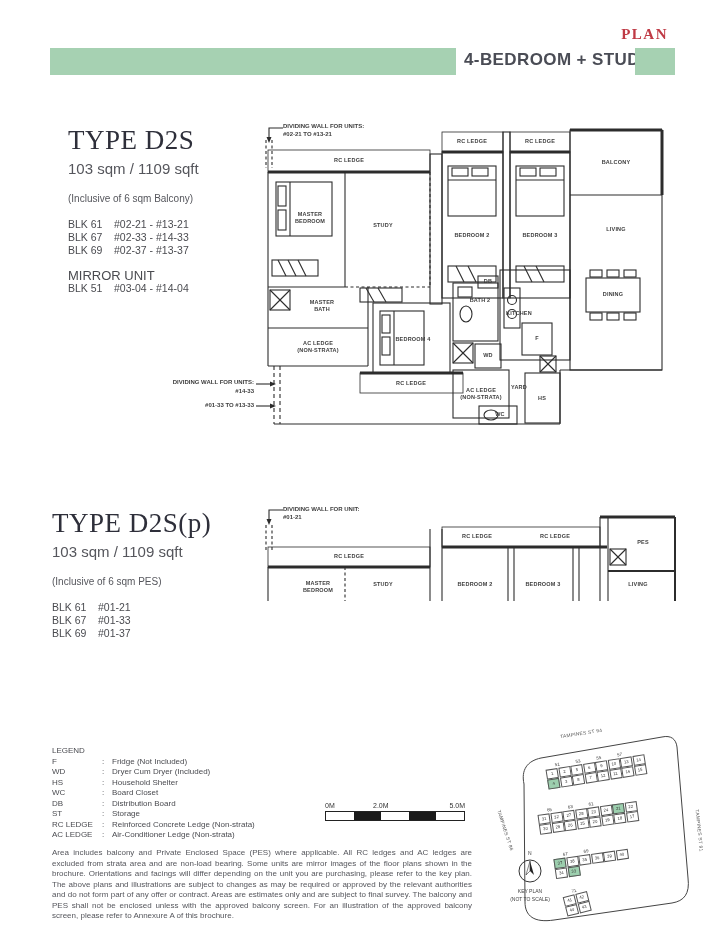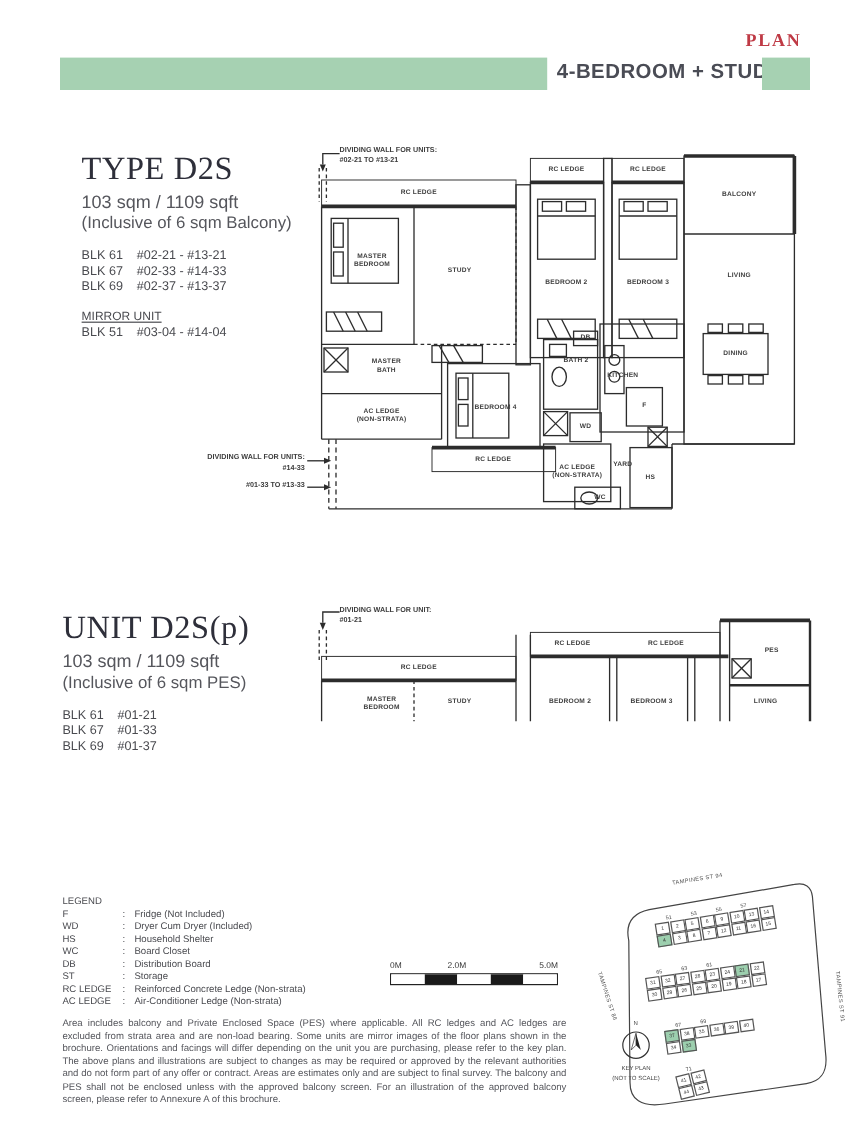--- a/index.html
+++ b/index.html
@@ -13,24 +13,24 @@
   .draft{position:absolute;top:26px;right:52px;font-family:"Liberation Serif",serif;
     font-size:15px;letter-spacing:1.5px;color:#bf3a45;font-weight:600;}
   .hdr-bar{position:absolute;left:50px;top:48px;width:406px;height:27px;background:#a6d1b2;}
   .hdr-sq{position:absolute;left:635px;top:48px;width:40px;height:27px;background:#a6d1b2;}
   .hdr-title{position:absolute;left:464px;top:50px;width:170px;font-size:17px;font-weight:700;
     color:#4a4c55;letter-spacing:0.4px;white-space:nowrap;}
 
   
   .type-title{font-family:"Liberation Serif",serif;font-size:27px;color:#2e2f3a;letter-spacing:0.5px;}
   .type-area{font-size:15px;color:#55565c;margin-top:4px;}
-  .type-note{font-size:14px;color:#55565c;margin-top:0;}
+  .type-note{font-size:10px;color:#55565c;margin-top:16px;}
   .blk-row{display:flex;font-size:10.5px;color:#4a4b50;line-height:13px;}
   .blk-row .t{width:46px;}
-  .mirror{font-size:10px;color:#4a4b50;margin-top:12px;line-height:13px;text-decoration:underline;}
+  .mirror{font-size:13px;color:#4a4b50;margin-top:12px;line-height:13px;}
 
   
   .plan{position:absolute;}
   .plan svg{position:absolute;left:0;top:0;}
   .plan-label{position:absolute;transform:translate(-50%,-50%);font-size:5.5px;font-weight:700;
     color:#3d3d3d;text-align:center;white-space:pre-line;line-height:1.3;letter-spacing:0.2px;}
   .plan-annot{position:absolute;font-size:6px;font-weight:700;color:#3d3d3d;
     white-space:pre-line;line-height:1.4;}
   .plan-annot.right{transform:translate(-100%,-50%);text-align:right;}
 
@@ -245,21 +245,21 @@
   <div class="plan-label" style="left:318px;top:238px;">WD</div>
   <div class="plan-label" style="left:241px;top:266px;">RC LEDGE</div>
   <div class="plan-label" style="left:311px;top:276px;">AC LEDGE
 (NON-STRATA)</div>
   <div class="plan-label" style="left:349px;top:270px;">YARD</div>
   <div class="plan-label" style="left:372px;top:281px;">HS</div>
   <div class="plan-label" style="left:330px;top:297px;">WC</div>
 </div>
 
 <div class="abs" style="left:52px;top:508px;">
-  <div class="type-title">UNIT D2S(p)</div>
+  <div class="type-title">TYPE D2S(p)</div>
   <div class="type-area">103 sqm / 1109 sqft</div>
   <div class="type-note">(Inclusive of 6 sqm PES)</div>
   <div style="margin-top:14px;">
     <div class="blk-row">
         <span class="t">BLK 61</span>
         <span>#01-21</span>
       </div>
     <div class="blk-row">
         <span class="t">BLK 67</span>
         <span>#01-33</span>

